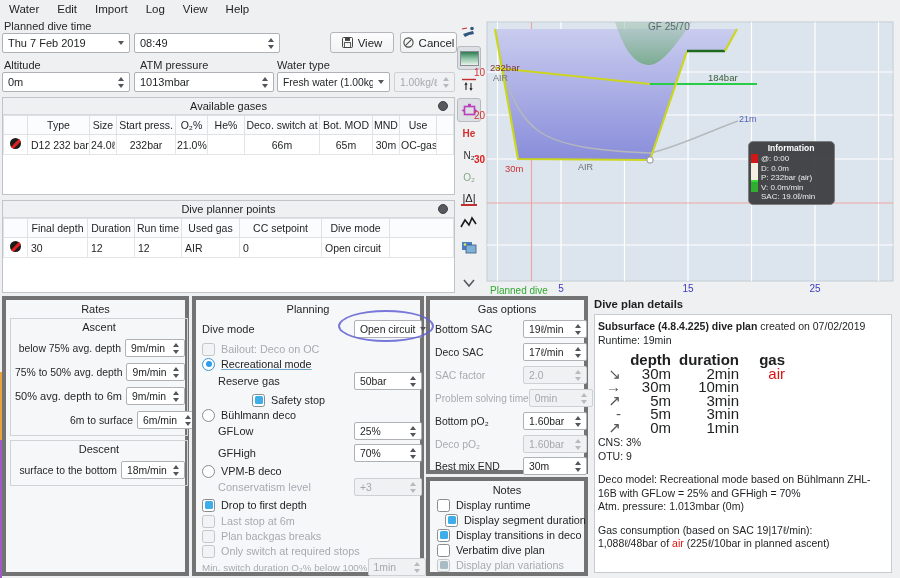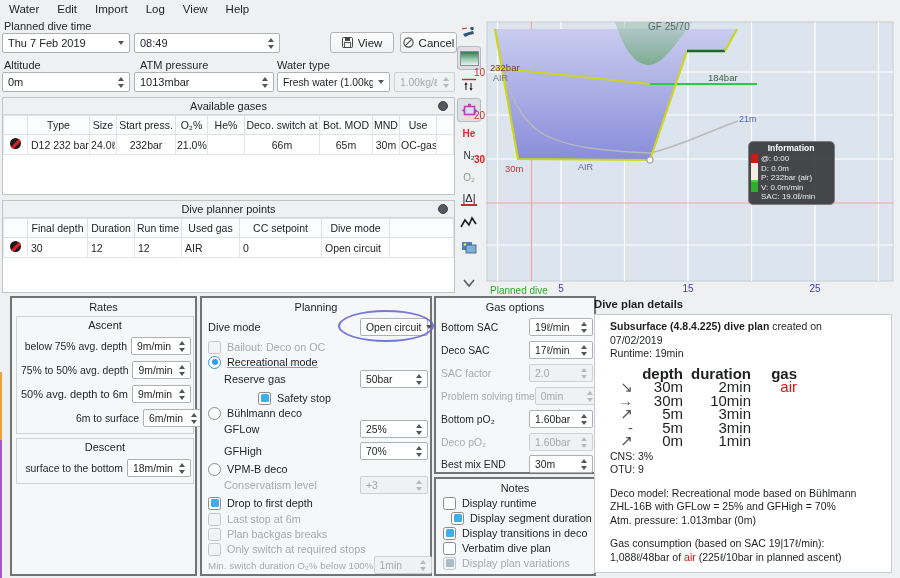--- a/index.html
+++ b/index.html
@@ -27,21 +27,21 @@
   
   .tpanel{background:#fff;border:1px solid #bfc4c8;box-sizing:border-box;}
   .tpanel .phead{height:16px;background:#eef0f1;border-bottom:1px solid #d4d8db;display:flex;align-items:center;justify-content:center;position:relative;font-size:11px;}
   .gearbtn{position:absolute;right:6px;top:3px;width:10px;height:10px;border-radius:50%;background:#565a5e;border:1px solid #3d4144;box-sizing:border-box;}
   table.grid{border-collapse:collapse;width:100%;table-layout:fixed;font-size:10.5px;}
   table.grid th{font-weight:normal;border:1px solid #dfe2e5;height:16px;text-align:center;background:#fbfcfd;overflow:hidden;white-space:nowrap;}
   table.grid td{border:1px solid #e3e6e9;height:17px;text-align:center;overflow:hidden;white-space:nowrap;}
   .noentry{width:11px;height:11px;border-radius:50%;background:#1b1b1b;position:relative;display:inline-block;overflow:hidden;}
   .noentry::after{content:"";position:absolute;left:-2px;right:-2px;top:4.5px;height:2.5px;background:#e02020;transform:rotate(-45deg);}
   
-  .gbox{background:#f6f7f8;border:2px solid #737373;box-sizing:border-box;position:absolute;margin-left:8px;}
+  .gbox{background:#f6f7f8;border:4px solid #737373;box-sizing:border-box;position:absolute;}
   .gbox .gtitle{position:absolute;left:0;right:0;top:3px;text-align:center;font-size:11px;}
   .inbox{border:1px solid #cfd3d6;box-sizing:border-box;position:absolute;}
   .inbox .gtitle{position:absolute;left:0;right:0;top:2px;text-align:center;font-size:11px;}
   
   .chk{width:13px;height:13px;border:1px solid #878d91;border-radius:2.5px;background:#fff;box-sizing:border-box;display:inline-block;position:relative;flex:none;}
   .chk.on::after{content:"";position:absolute;left:1.5px;top:1.5px;width:8px;height:8px;background:#3daee9;border-radius:1.5px;}
   .chk.dis{border-color:#c3c7ca;background:#f2f3f4;}
   .chk.dis.on::after{background:#a9bcc6;}
   .rad{width:13px;height:13px;border:1px solid #878d91;border-radius:50%;background:#fff;box-sizing:border-box;display:inline-block;position:relative;flex:none;}
   .rad.on{border-color:#3695cf;}
@@ -50,21 +50,21 @@
   .ckrow .txt{font-size:10.8px;white-space:nowrap;}
   .ckrow .txt.dis{color:#a6abb0;}
   .underl{text-decoration:underline;text-decoration-color:#6fa8cf;}
   
   .frow{position:absolute;display:flex;align-items:center;}
   
   .ticon{position:absolute;left:457px;width:24px;height:22px;display:flex;align-items:center;justify-content:center;font-size:10px;}
   .ticon.pressed{background:#dcdfe3;border:1px solid #b7bbbf;border-radius:3px;box-sizing:border-box;}
   
   .detail-body{position:absolute;background:#fff;border:1px solid #c8ccd0;box-sizing:border-box;
-               font-size:10.5px;line-height:13.5px;padding:5px 15px;overflow:hidden;}
+               font-size:10.5px;line-height:13.5px;padding:5px 3px;overflow:hidden;}
   .seg-b{font-weight:bold;} .seg-red{color:#e01010;}
   .red{color:#e01010;}
   table.plan{border-collapse:collapse;font-size:10.5px;margin:6px 0 2px 4px;}
   table.plan td,table.plan th{padding:0 4px;height:13.5px;text-align:right;font-size:15px;white-space:nowrap;}
   table.plan th{font-weight:bold;}
   
   .ellipse{border:2px solid #6060d5;border-radius:50%;opacity:.85;pointer-events:none;z-index:60;}
   svg text{font-family:"Liberation Sans","DejaVu Sans",sans-serif;}
   .infobox{background:rgba(56,58,60,.93);border:1px solid #7c7e80;border-radius:5px;color:#ececec;
            font-size:8px;z-index:40;box-sizing:border-box;padding:1px 3px 2px 2px;}

